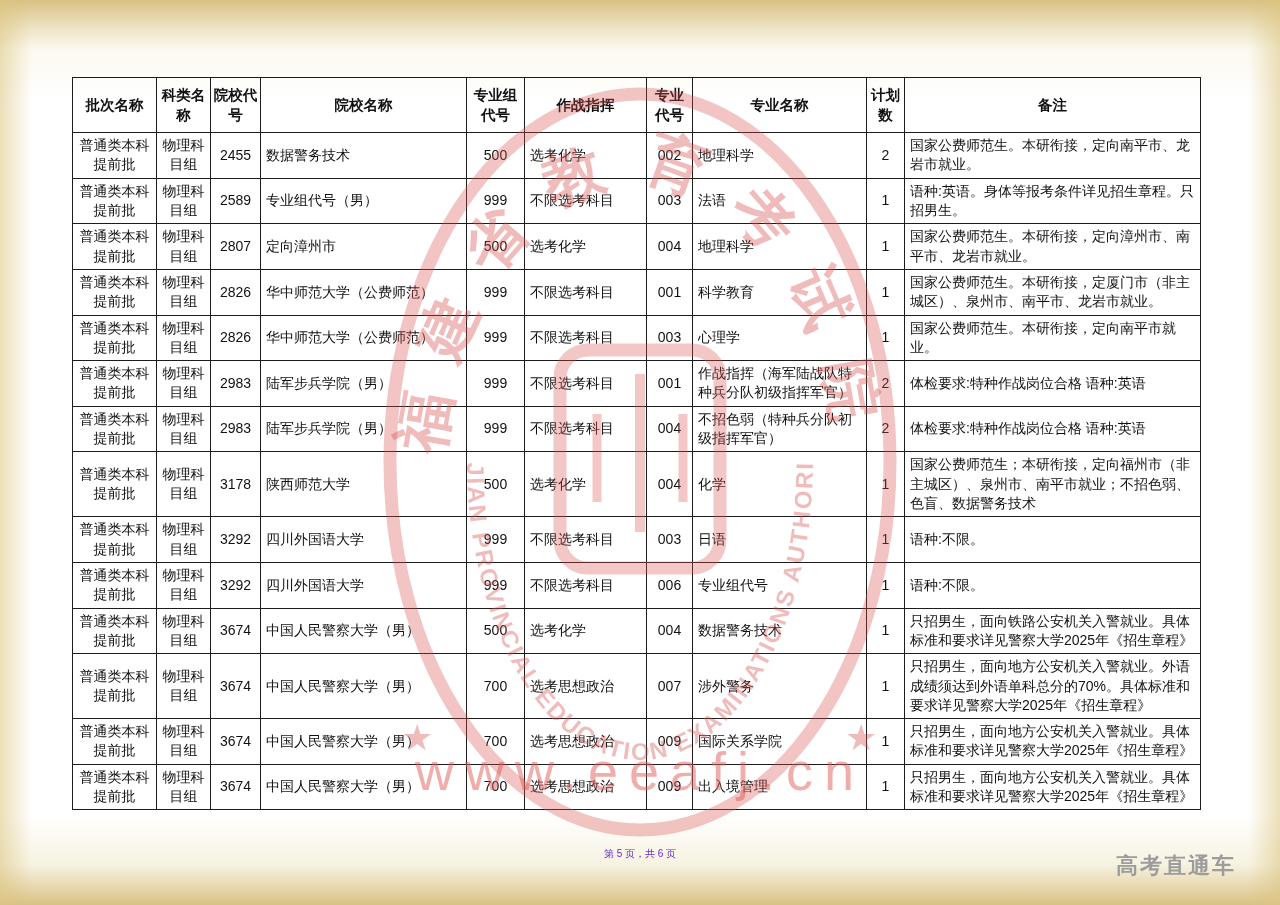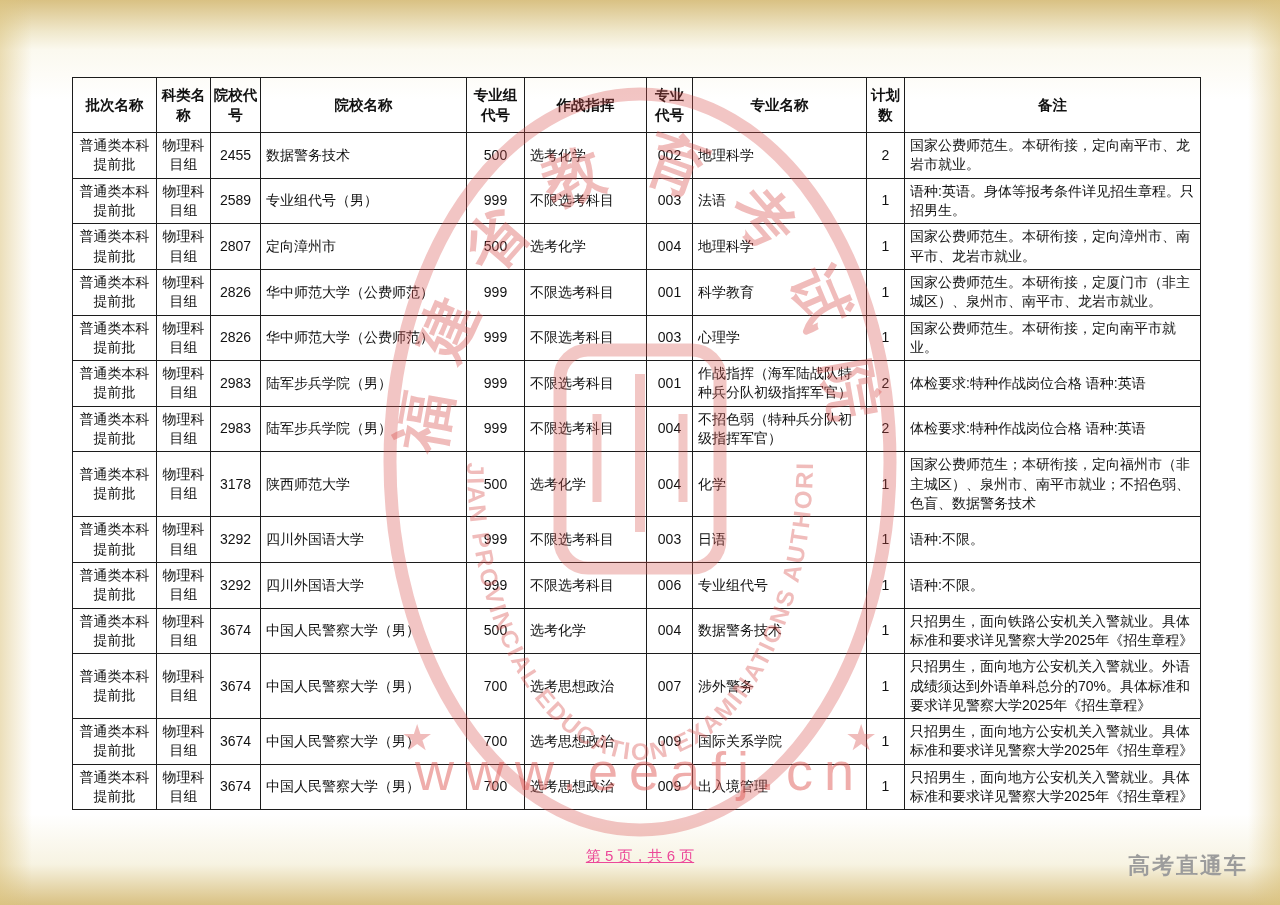--- a/index.html
+++ b/index.html
@@ -13,22 +13,22 @@
   }
   .table-wrap { position:absolute; left:72px; top:57px; width:1128px; z-index:2; }
   table { width:100%; border-collapse:collapse; table-layout:fixed;margin-top:20px; }
   th,td {
     border:1px solid #1c1c1c; padding:3px 5px; font-size:14px; line-height:1.38;
     vertical-align:middle; word-break:break-all;
   }
   th { font-weight:bold; text-align:center; padding:7px 2px; font-size:14.5px; }
   td { text-align:center; }
   td.col-college, td.col-group, td.col-major, td.col-note { text-align:left; }
-  .footer { position:absolute; left:0; right:0; top:847px; text-align:center; font-size:15px; color:#ec4899; z-index:2;text-decoration:underline; }
-  .brand { position:absolute; right:32px; top:851px; font-size:22px; font-weight:bold; color:#9c9c9c; letter-spacing:2px; z-index:2; }
+  .footer { position:absolute; left:0; right:0; top:847px; text-align:center; font-size:10px; color:#6d28d9; z-index:2; }
+  .brand { position:absolute; right:44px; top:851px; font-size:22px; font-weight:bold; color:#9c9c9c; letter-spacing:2px; z-index:2; }
   .seal { position:absolute; left:275px; top:62px; width:730px; height:800px; pointer-events:none; z-index:5; }
   .seal text { font-family:"Liberation Sans","DejaVu Sans",sans-serif; font-weight:bold; }
   .url-mark {
     position:absolute; left:0; right:0; top:740px; text-align:center;
     font-size:54px; font-weight:normal; color:rgba(224,92,88,.5);
     letter-spacing:11px; z-index:6; pointer-events:none;
   }
 </style>
 </head>
 <body>

